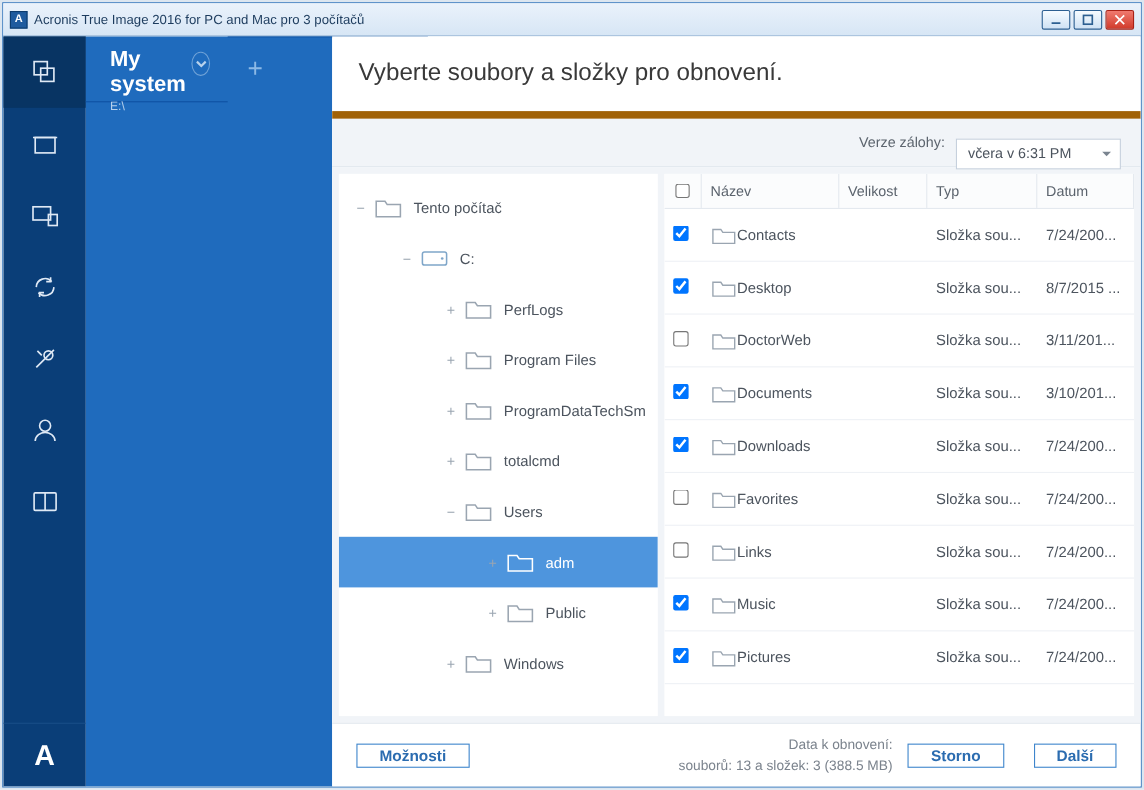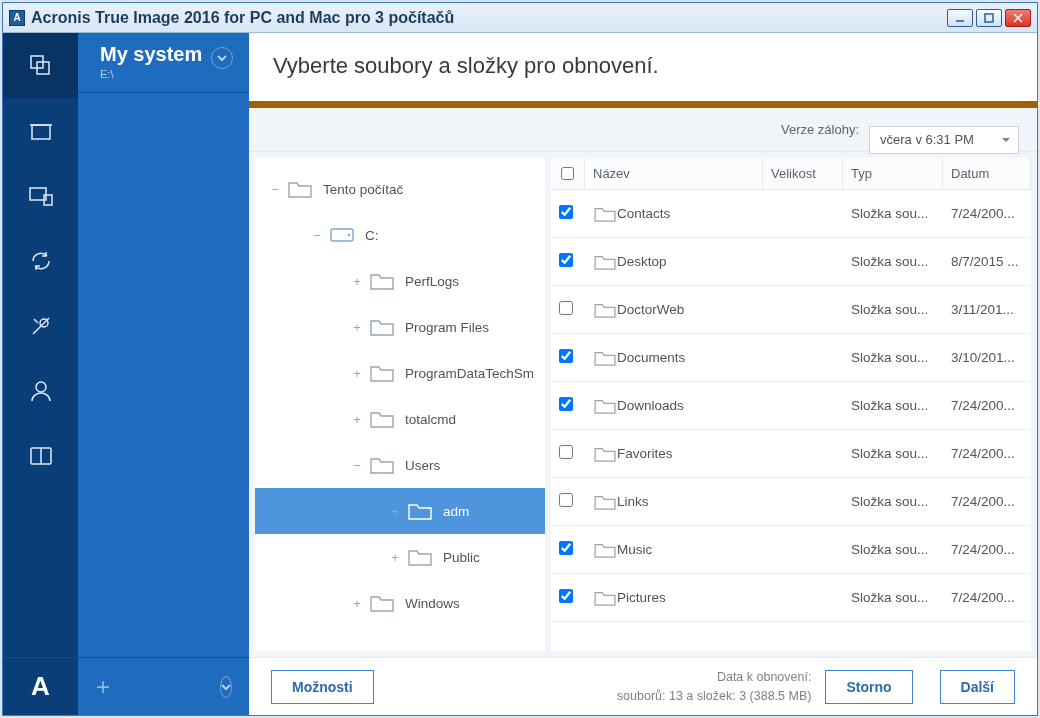--- a/index.html
+++ b/index.html
@@ -1,36 +1,36 @@
 <!DOCTYPE html>
 <html><head>
 <meta charset="utf-8">
 <style>
   * { box-sizing: border-box; margin: 0; padding: 0; font-family: "Segoe UI", Arial, sans-serif; }
   body { background:#dce6f0; width:1040px; height:718px; overflow:hidden; }
   .window { width:1036px; height:714px; margin:2px; border:1px solid #3a7abd; background:#fff; display:flex; flex-direction:column; }
   .titlebar { height:30px; background:linear-gradient(#eaf2fb,#d7e6f5); display:flex; align-items:center; padding:0 6px; border-bottom:1px solid #9ab8d8;}
   .titlebar .app-icon { width:16px; height:16px; background:#1f5b9e; color:#fff; font-size:10px; font-weight:bold; display:flex; align-items:center; justify-content:center; border:1px solid #0d3c6e; margin-right:6px;}
-  .titlebar .title { font-size:16px; color:#1d3c5e; flex:1;font-weight:bold;}
+  .titlebar .title { font-size:12px; color:#1d3c5e; flex:1;}
   .win-btns { display:flex; gap:3px;}
   .win-btn { width:26px; height:18px; border:1px solid #2c5f91; border-radius:2px; background:linear-gradient(#f6fbff,#cfe2f4); display:flex; align-items:center; justify-content:center;}
   .win-btn.close { background:linear-gradient(#f07a6f,#d13b2b); border-color:#a82015;}
   .win-btn svg { width:12px; height:12px; }
   .body { flex:1; display:flex; overflow:hidden; }
 
   
   .rail { width:75px; background:#0a3e78; display:flex; flex-direction:column; align-items:center; }
   .rail .rail-item { width:100%; height:65px; display:flex; align-items:center; justify-content:center; color:#dfe9f5; }
   .rail .rail-item.active { background:#083463; }
   .rail .rail-item svg { width:26px; height:26px; stroke:#dfe9f5; fill:none; stroke-width:1.5;}
   .rail .spacer { flex:1; }
   .rail .brand { width:100%; height:58px; display:flex; align-items:center; justify-content:center; color:#fff; font-size:26px; font-weight:bold; border-top:1px solid #1a4e88;}
 
   
-  .side-panel { width:171px; background:#1f6bbd; color:#fff; display:flex; flex-direction:column; }
+  .side-panel { width:224px; background:#1f6bbd; color:#fff; display:flex; flex-direction:row; }
   .side-head { height:60px; padding:10px 16px 6px 22px; display:flex; align-items:flex-start; justify-content:space-between; border-bottom:1px solid #0e52a3;}
   .side-head .sh-text .sh-title { font-size:20px; font-weight:600;}
   .side-head .sh-text .sh-sub { font-size:11px; color:#b7d1ec; margin-top:2px;}
   .side-head .chev { width:22px; height:22px; border:1.5px solid #6ea1d6; border-radius:50%; display:flex; align-items:center; justify-content:center; margin-top:4px;}
   .side-head .chev svg { width:10px; height:10px; stroke:#b7d1ec; fill:none; stroke-width:2;}
   .side-foot { height:58px; border-top:1px solid #0e52a3; display:flex; align-items:center; padding:0 18px; gap:110px;}
   .side-foot .plus { font-size:24px; color:#8cb9e6; }
   .side-foot .chev2 { width:22px; height:22px; border:1.5px solid #6ea1d6; border-radius:50%; display:flex; align-items:center; justify-content:center;}
   .side-foot .chev2 svg{ width:10px; height:10px; stroke:#b7d1ec; fill:none; stroke-width:2;}
 
@@ -69,21 +69,21 @@
   .list-body { flex:1; overflow-y:auto;}
   .list-row { height:48px; border-bottom:1px solid #eef1f5; display:flex; align-items:center; font-size:13.5px; color:#4c545e;}
   .list-row .cell { padding:0 8px;}
   .list-row .c-chk input { width:14px; height:14px;}
   .list-row .c-name { display:flex; align-items:center; }
   .list-row .c-name .ficon { width:24px; height:18px; flex-shrink:0;}
   .ellip { overflow:hidden; text-overflow:ellipsis; white-space:nowrap;}
 
   
   .footer { height:58px; border-top:1px solid #e2e8ee; display:flex; align-items:center; padding:0 22px; gap:14px;}
-  .btn { height:34px; padding:0 20px; border:1.5px solid #3e85cc; background:#fff; color:#2b6cb0; font-size:14px; display:flex; align-items:center; font-weight:600;}
+  .btn { height:22px; padding:0 20px; border:1.5px solid #3e85cc; background:#fff; color:#2b6cb0; font-size:14px; display:flex; align-items:center; font-weight:600;}
   .footer .data-info { flex:1; text-align:right; font-size:12.5px; color:#7b838d; line-height:1.5;}
   .footer .right-btns { display:flex; gap:27px;}
 
   
   .ficon svg { width:100%; height:100%;}
   .folder-path { fill:none; stroke:#9aa5b1; stroke-width:1.4;}
   .drive-rect { fill:none; stroke:#7fa6c9; stroke-width:1.4;}
 </style>
 </head>
 <body>

